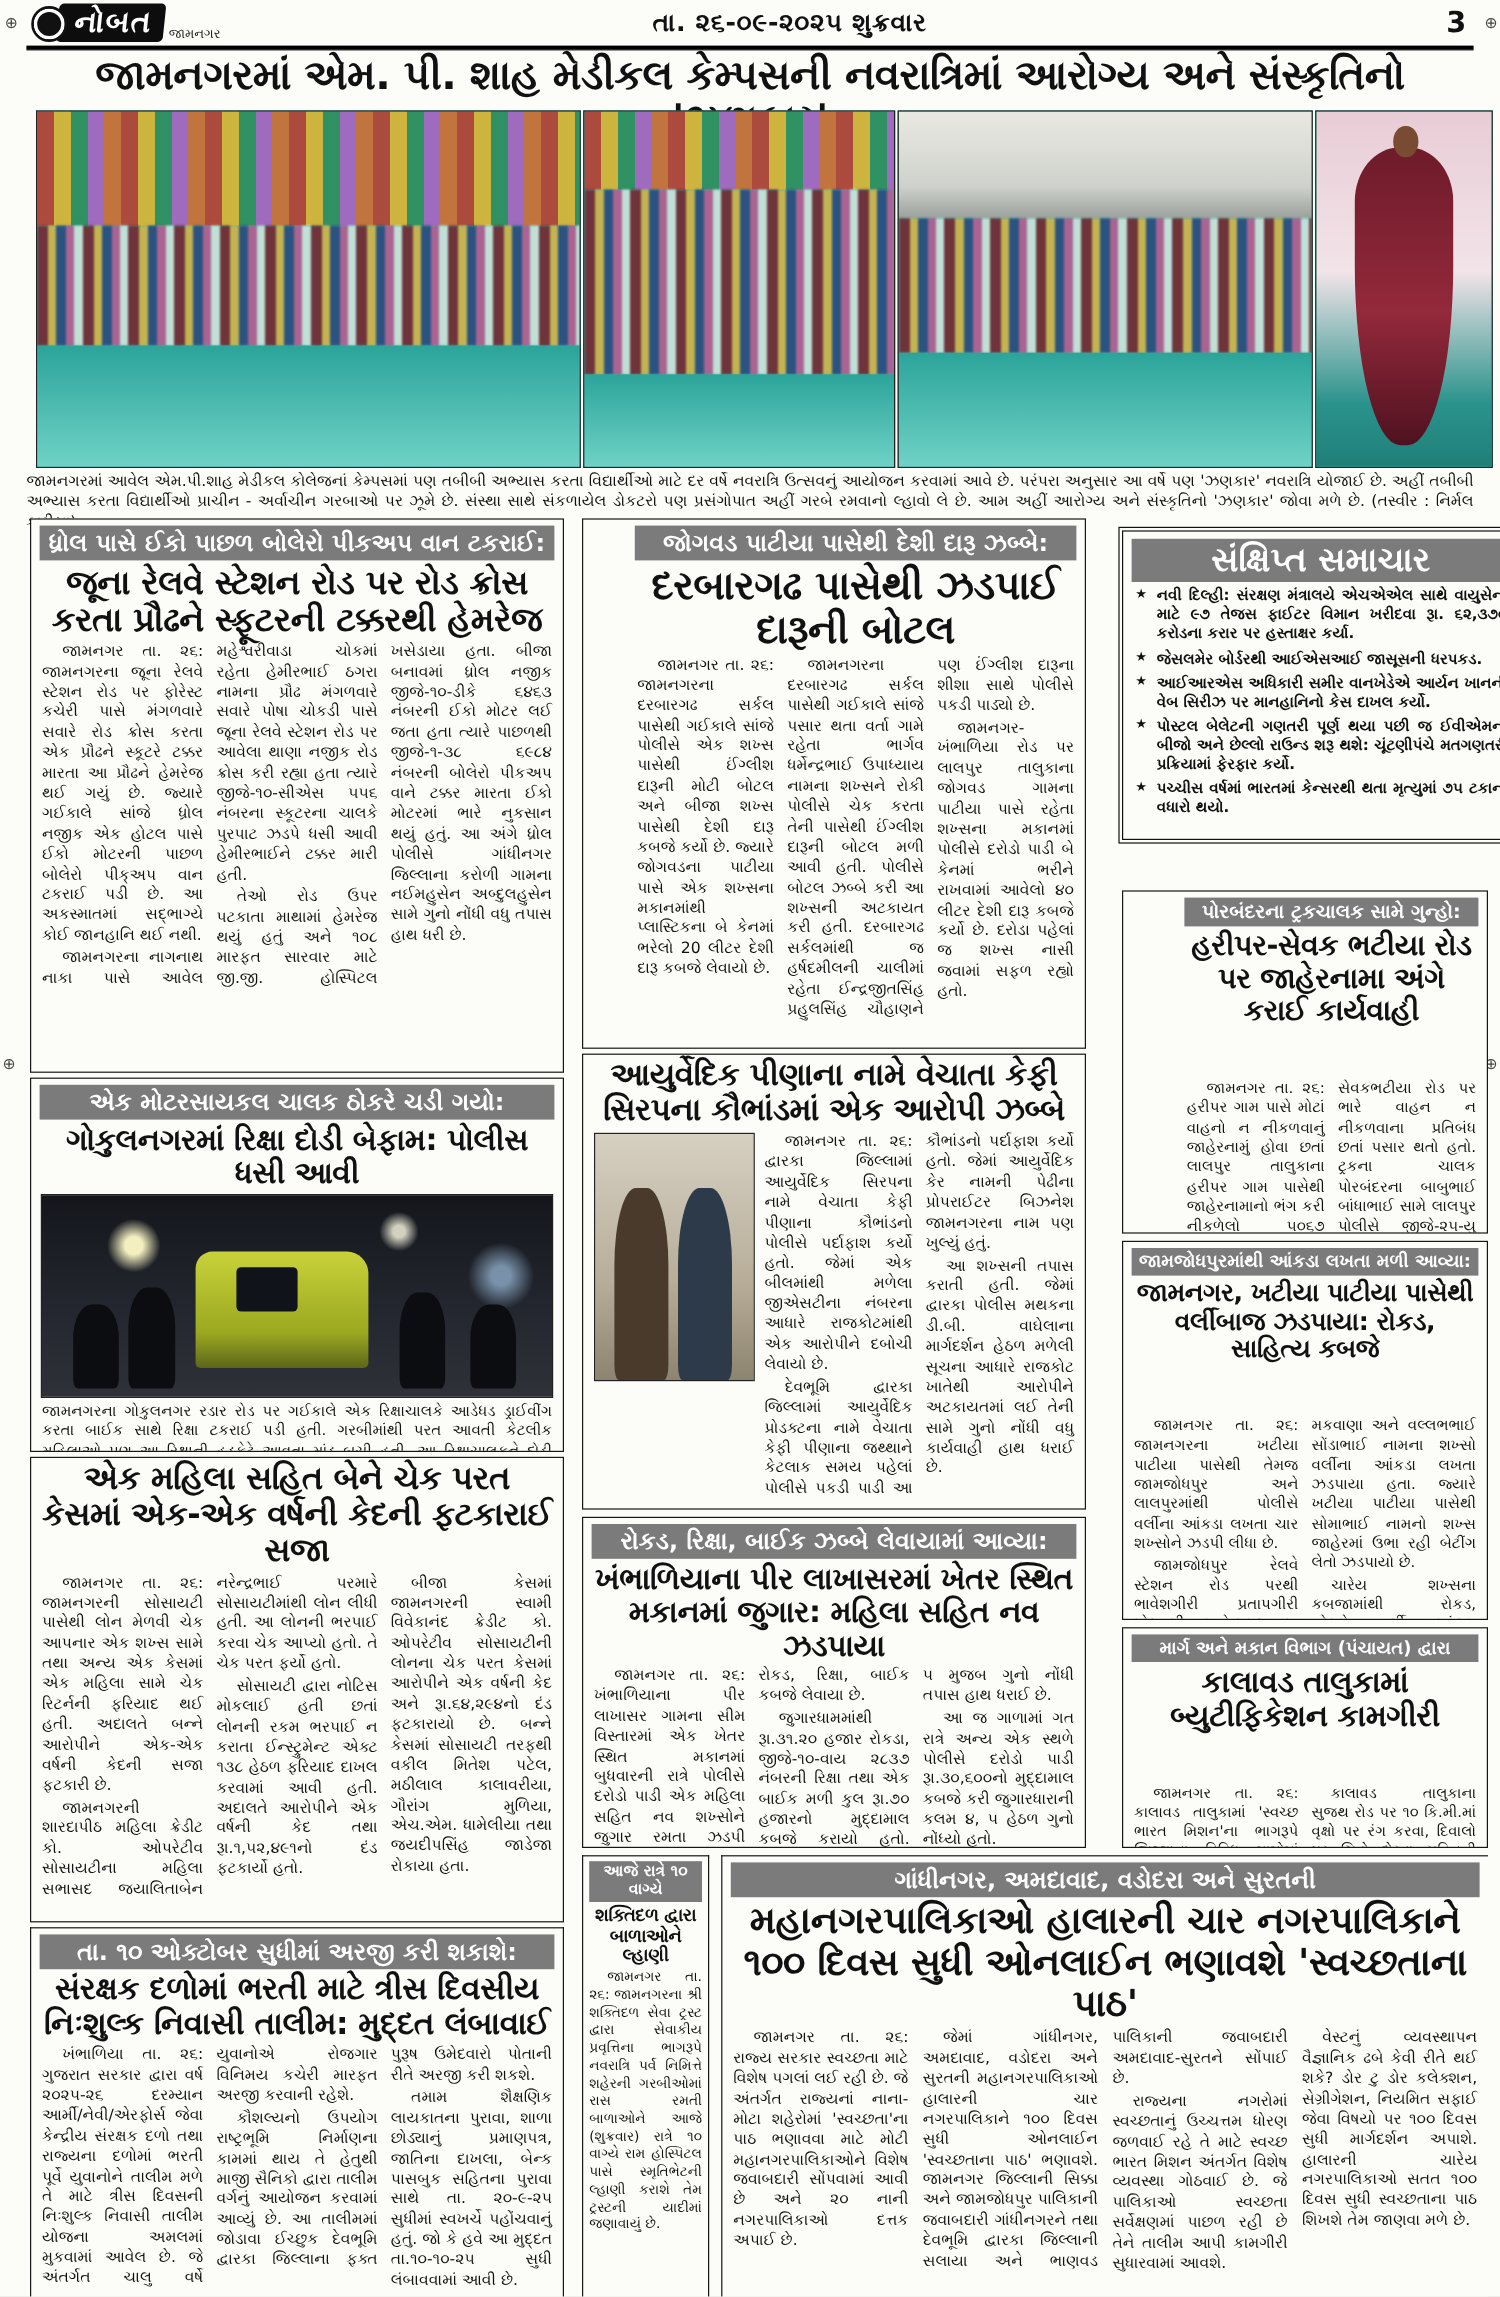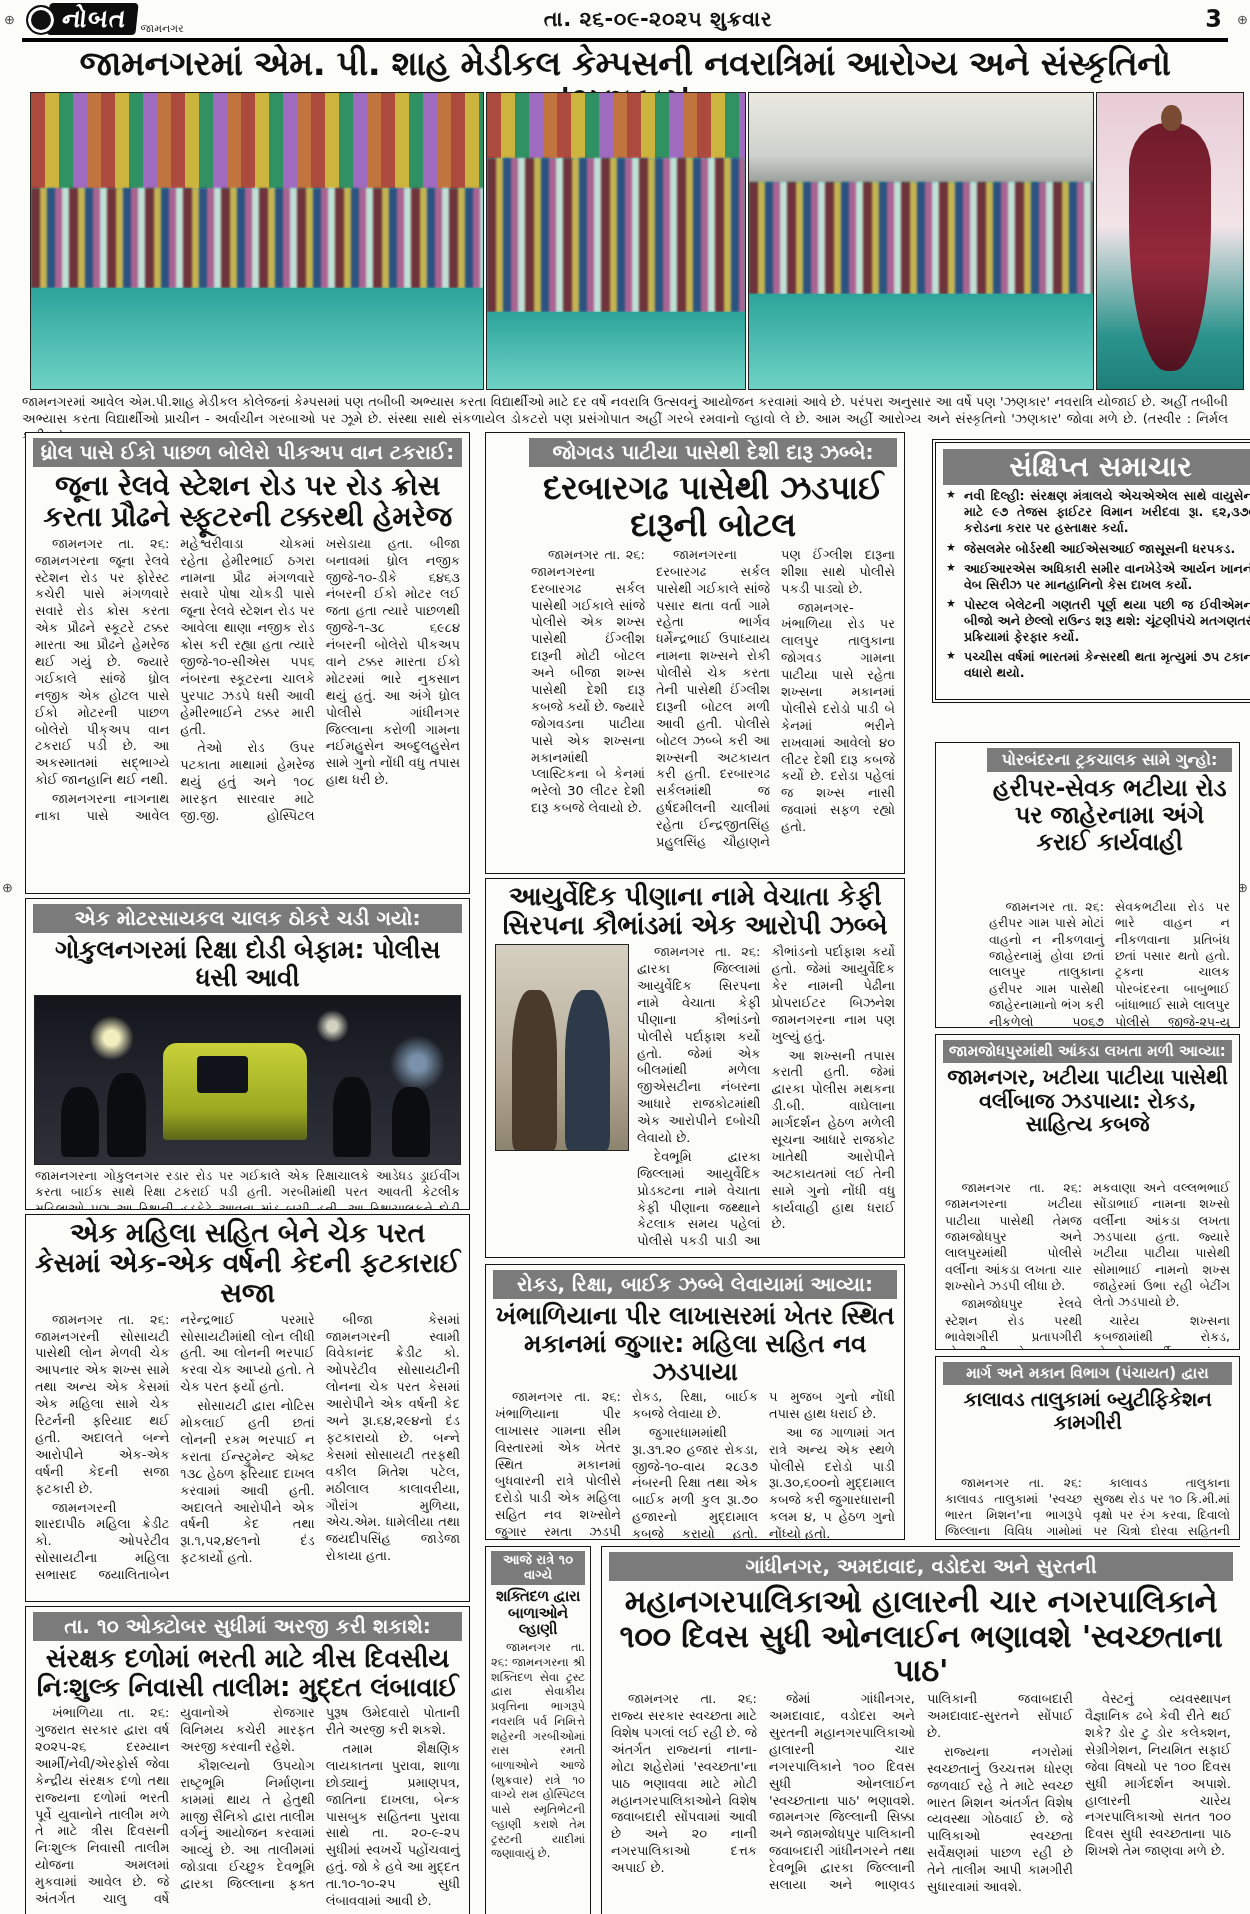--- a/index.html
+++ b/index.html
@@ -167,21 +167,21 @@
       <p>ખંભાળિયા તા. ૨૬: ગુજરાત સરકાર દ્વારા વર્ષ ૨૦૨૫-૨૬ દરમ્યાન આર્મી/નેવી/એરફોર્સ જેવા કેન્દ્રીય સંરક્ષક દળો તથા રાજ્યના દળોમાં ભરતી પૂર્વે યુવાનોને તાલીમ મળે તે માટે ત્રીસ દિવસની નિઃશુલ્ક નિવાસી તાલીમ યોજના અમલમાં મુકવામાં આવેલ છે. જે અંતર્ગત ચાલુ વર્ષે યુવાનોએ રોજગાર વિનિમય કચેરી મારફત અરજી કરવાની રહેશે.</p>
       <p>કૌશલ્યનો ઉપયોગ રાષ્ટ્રભૂમિ નિર્માણના કામમાં થાય તે હેતુથી માજી સૈનિકો દ્વારા તાલીમ વર્ગનું આયોજન કરવામાં આવ્યું છે. આ તાલીમમાં જોડાવા ઈચ્છુક દેવભૂમિ દ્વારકા જિલ્લાના ફક્ત પુરૂષ ઉમેદવારો પોતાની રીતે અરજી કરી શકશે.</p>
       <p>તમામ શૈક્ષણિક લાયકાતના પુરાવા, શાળા છોડ્યાનું પ્રમાણપત્ર, જાતિના દાખલા, બેન્ક પાસબુક સહિતના પુરાવા સાથે તા. ૨૦-૯-૨૫ સુધીમાં સ્વખર્ચે પહોંચવાનું હતું. જો કે હવે આ મુદ્દત તા.૧૦-૧૦-૨૫ સુધી લંબાવવામાં આવી છે.</p>
     </div>
   </div>
 
   <div class="article" style="left:485px;top:432px;width:420px;height:442px;padding-left:36px;">
     <div class="kicker">જોગવડ પાટીયા પાસેથી દેશી દારૂ ઝબ્બે:</div>
     <div class="hl" style="font-size:33px;">દરબારગઢ પાસેથી ઝડપાઈ દારૂની બોટલ</div>
     <div class="body cols3">
-      <p>જામનગર તા. ૨૬: જામનગરના દરબારગઢ સર્કલ પાસેથી ગઈકાલે સાંજે પોલીસે એક શખ્સ પાસેથી ઈંગ્લીશ દારૂની મોટી બોટલ અને બીજા શખ્સ પાસેથી દેશી દારૂ કબજે કર્યો છે. જ્યારે જોગવડના પાટીયા પાસે એક શખ્સના મકાનમાંથી પ્લાસ્ટિકના બે કેનમાં ભરેલો 30 લીટર દેશી દારૂ કબજે લેવાયો છે.</p>
+      <p>જામનગર તા. ૨૬: જામનગરના દરબારગઢ સર્કલ પાસેથી ગઈકાલે સાંજે પોલીસે એક શખ્સ પાસેથી ઈંગ્લીશ દારૂની મોટી બોટલ અને બીજા શખ્સ પાસેથી દેશી દારૂ કબજે કર્યો છે. જ્યારે જોગવડના પાટીયા પાસે એક શખ્સના મકાનમાંથી પ્લાસ્ટિકના બે કેનમાં ભરેલો 20 લીટર દેશી દારૂ કબજે લેવાયો છે.</p>
       <p>જામનગરના દરબારગઢ સર્કલ પાસેથી ગઈકાલે સાંજે પસાર થતા વર્તા ગામે રહેતા ભાર્ગવ ધર્મેન્દ્રભાઈ ઉપાધ્યાય નામના શખ્સને રોકી પોલીસે ચેક કરતા તેની પાસેથી ઈંગ્લીશ દારૂની બોટલ મળી આવી હતી. પોલીસે બોટલ ઝબ્બે કરી આ શખ્સની અટકાયત કરી હતી. દરબારગઢ સર્કલમાંથી જ હર્ષદમીલની ચાલીમાં રહેતા ઈન્દ્રજીતસિંહ પ્રહુલસિંહ ચૌહાણને પણ ઈંગ્લીશ દારૂના શીશા સાથે પોલીસે પકડી પાડ્યો છે.</p>
       <p>જામનગર-ખંભાળિયા રોડ પર લાલપુર તાલુકાના જોગવડ ગામના પાટીયા પાસે રહેતા શખ્સના મકાનમાં પોલીસે દરોડો પાડી બે કેનમાં ભરીને રાખવામાં આવેલો ૪૦ લીટર દેશી દારૂ કબજે કર્યો છે. દરોડા પહેલાં જ શખ્સ નાસી જવામાં સફળ રહ્યો હતો.</p>
     </div>
   </div>
 
   <div class="article" style="left:485px;top:878px;width:420px;height:380px;">
     <div class="hl" style="font-size:26px;">આયુર્વેદિક પીણાના નામે વેચાતા કેફી સિરપના કૌભાંડમાં એક આરોપી ઝબ્બે</div>
     <div class="flexbody">
       <div class="m2photo">
         <div class="m2fig" style="left:12%;background:#4a3a2c;"></div>
@@ -250,20 +250,20 @@
     <div class="hl" style="font-size:21px;">જામનગર, ખટીયા પાટીયા પાસેથી વર્લીબાજ ઝડપાયા: રોકડ, સાહિત્ય કબજે</div>
     <div class="body cols2" style="font-size:12.6px;">
       <p>જામનગર તા. ૨૬: જામનગરના ખટીયા પાટીયા પાસેથી તેમજ જામજોધપુર અને લાલપુરમાંથી પોલીસે વર્લીના આંકડા લખતા ચાર શખ્સોને ઝડપી લીધા છે.</p>
       <p>જામજોધપુર રેલવે સ્ટેશન રોડ પરથી ભાવેશગીરી પ્રતાપગીરી ગોસ્વામી નામનો શખ્સ તથા લાલપુરના ધરારનગર નજીકથી ગોપાલ ગોરાભાઈ મકવાણા અને વલ્લભભાઈ સોંડાભાઈ નામના શખ્સો વર્લીના આંકડા લખતા ઝડપાયા હતા. જ્યારે ખટીયા પાટીયા પાસેથી સોમાભાઈ નામનો શખ્સ જાહેરમાં ઉભા રહી બેટીંગ લેતો ઝડપાયો છે.</p>
       <p>ચારેય શખ્સના કબજામાંથી રોકડ, બોલપેન, વર્લીના આંકડા લખેલી ચિઠ્ઠી કબજે કરાઈ છે.</p>
     </div>
   </div>
 
   <div class="article" style="left:935px;top:1356px;width:305px;height:184px;">
     <div class="kicker" style="font-size:15px;">માર્ગ અને મકાન વિભાગ (પંચાયત) દ્વારા</div>
-    <div class="hl" style="font-size:20px;">કાલાવડ તાલુકામાં બ્યુટીફિકેશન કામગીરી</div>
+    <div class="hl" style="font-size:25px;">કાલાવડ તાલુકામાં બ્યુટીફિકેશન કામગીરી</div>
     <div class="body cols2" style="font-size:12.3px;">
       <p>જામનગર તા. ૨૬: કાલાવડ તાલુકામાં 'સ્વચ્છ ભારત મિશન'ના ભાગરૂપે જિલ્લાના વિવિધ ગામોમાં બ્યુટીફિકેશન કામગીરી હાથ ધરાઈ છે. ગામની ભાગોળે અને ચોકમાં રંગરોગાન સહિતની કામગીરી કરાઈ રહી છે.</p>
       <p>કાલાવડ તાલુકાના સુજથ રોડ પર ૧૦ કિ.મી.માં વૃક્ષો પર રંગ કરવા, દિવાલો પર ચિત્રો દોરવા સહિતની કામગીરી માર્ગ અને મકાન વિભાગ (પંચાયત) દ્વારા કરવામાં આવી રહી હોવાનું જાણવા મળે છે.</p>
     </div>
   </div>
 
 </div>
 
 </body></html>

